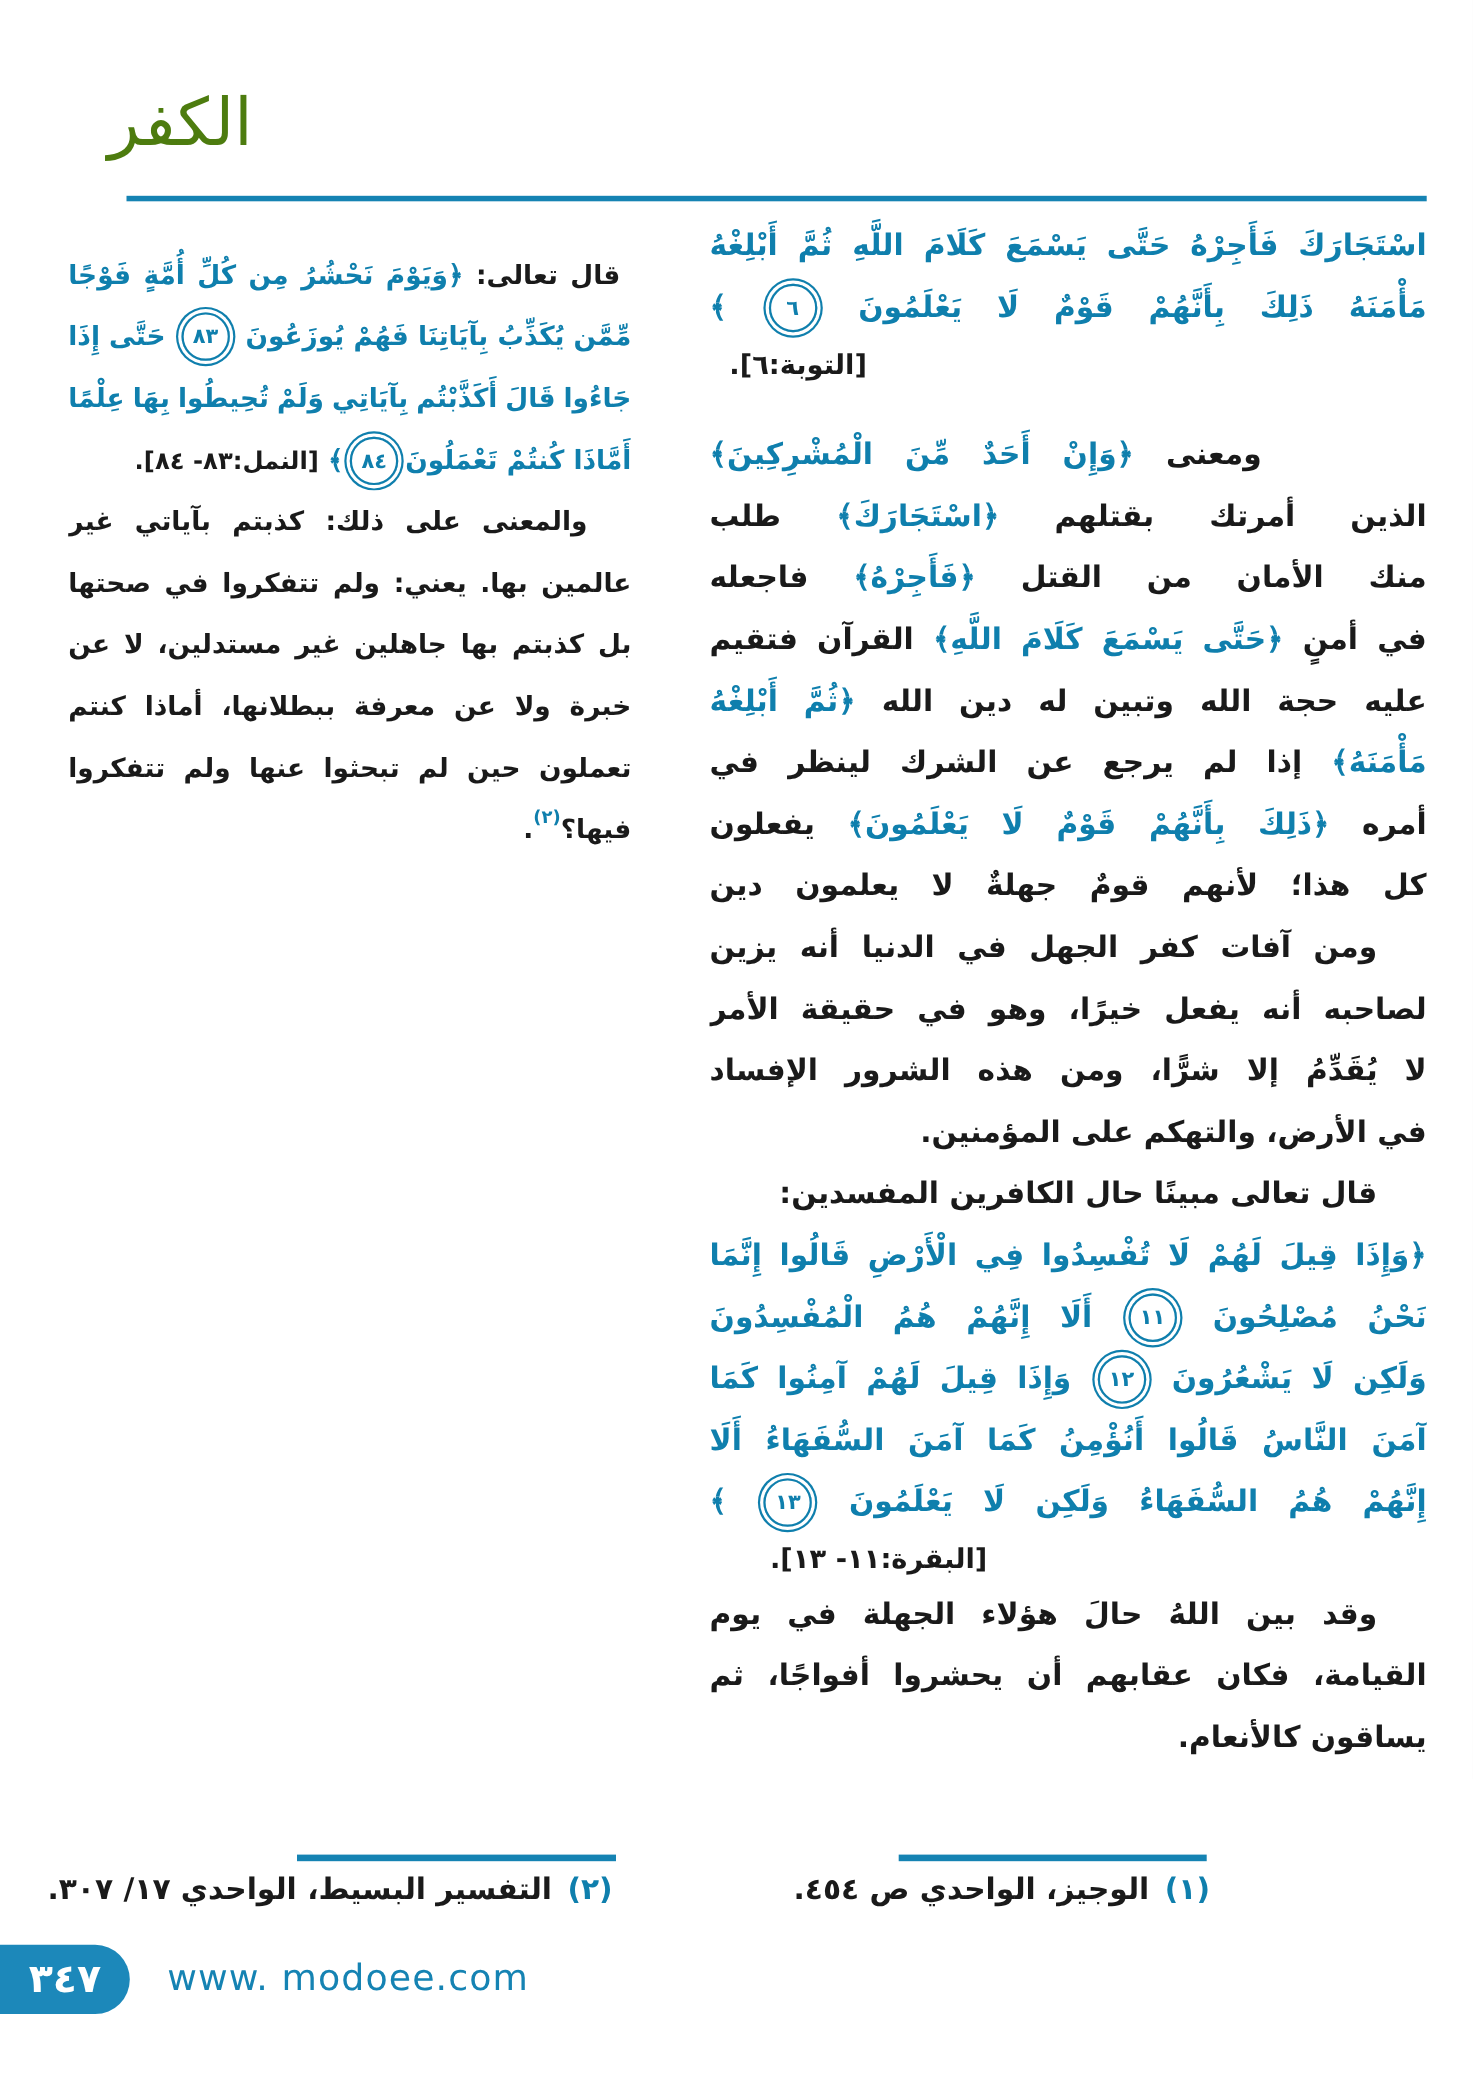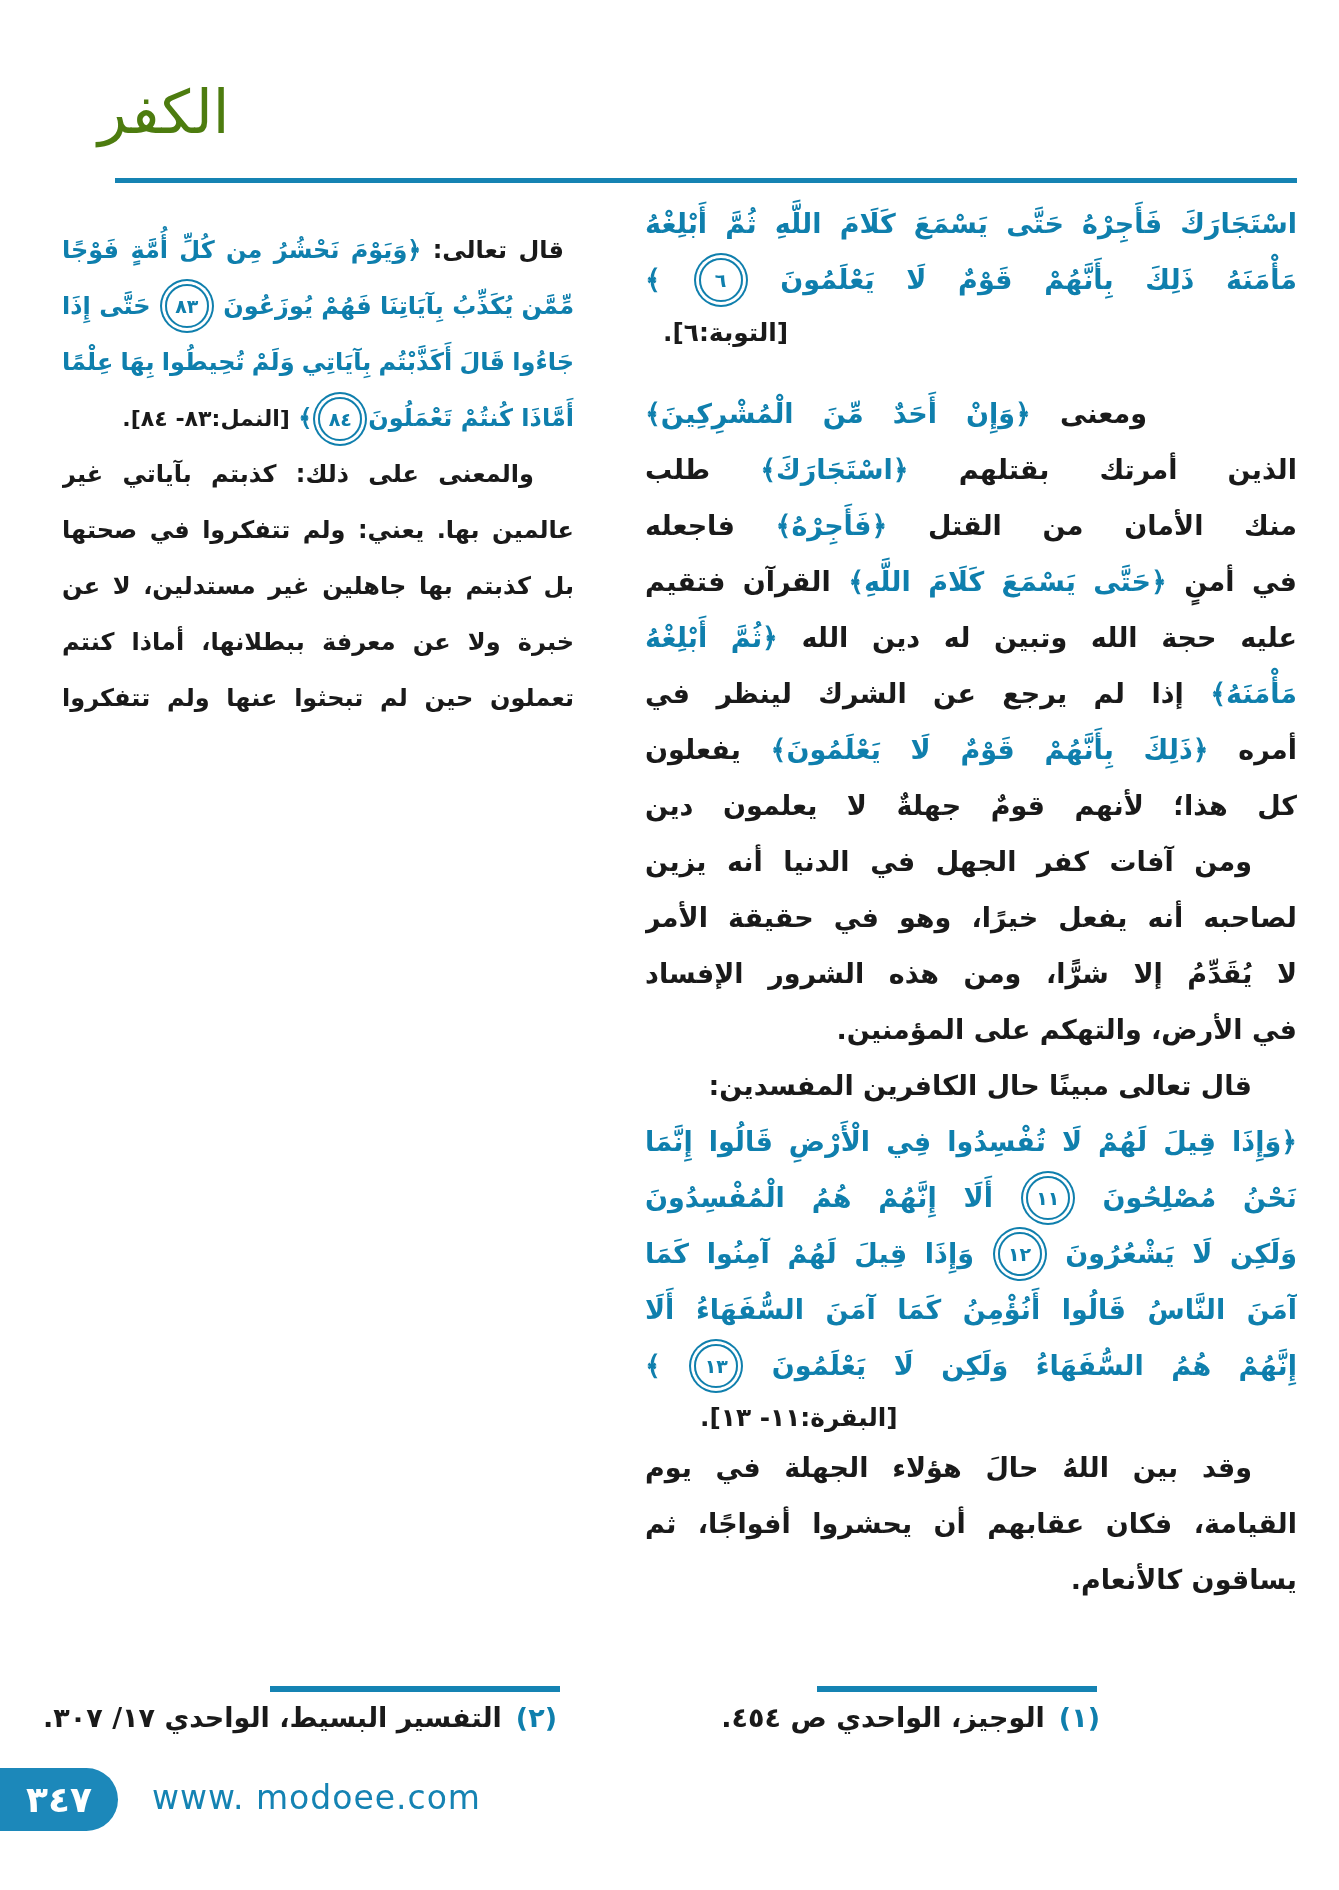--- a/index.html
+++ b/index.html
@@ -319,20 +319,21 @@
       </div>
       <div class="line jc">
         <span class="seg-n">تعملون</span>
         <span class="seg-n">حين</span>
         <span class="seg-n">لم</span>
         <span class="seg-n">تبحثوا</span>
         <span class="seg-n">عنها</span>
         <span class="seg-n">ولم</span>
         <span class="seg-n">تتفكروا</span>
       </div>
+      <div class="line ar"><span class="seg-n">فيها؟</span><span class="seg-fnref">(٢)</span><span class="seg-n">.</span></div>
     </div>
 
   <div class="fn-rule fn-rule-right"></div>
   <div class="fn-rule fn-rule-left"></div>
 
   <div class="footnote fn-right">
     <span class="fn-marker">(١)</span><span class="fn-text">الوجيز، الواحدي ص ٤٥٤.</span>
   </div>
   <div class="footnote fn-left">
     <span class="fn-marker">(٢)</span><span class="fn-text">التفسير البسيط، الواحدي ١٧/ ٣٠٧.</span>

